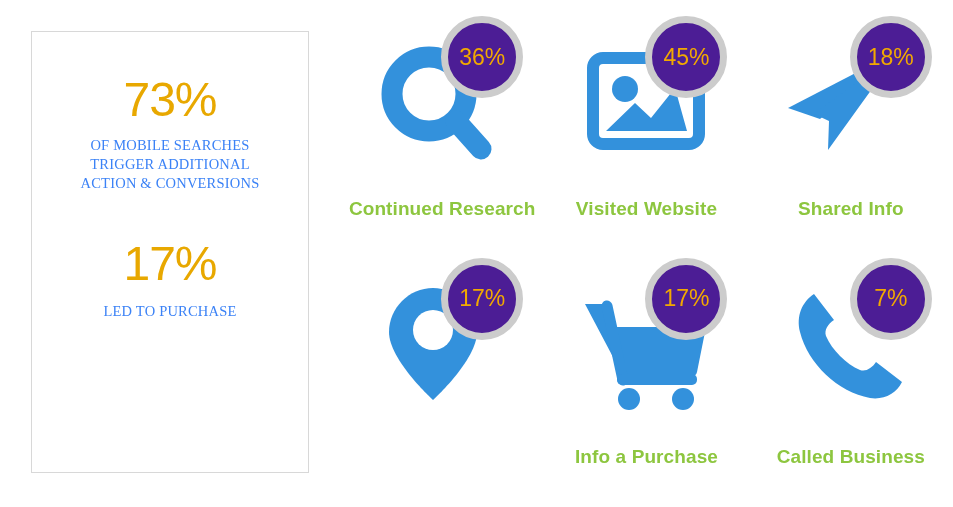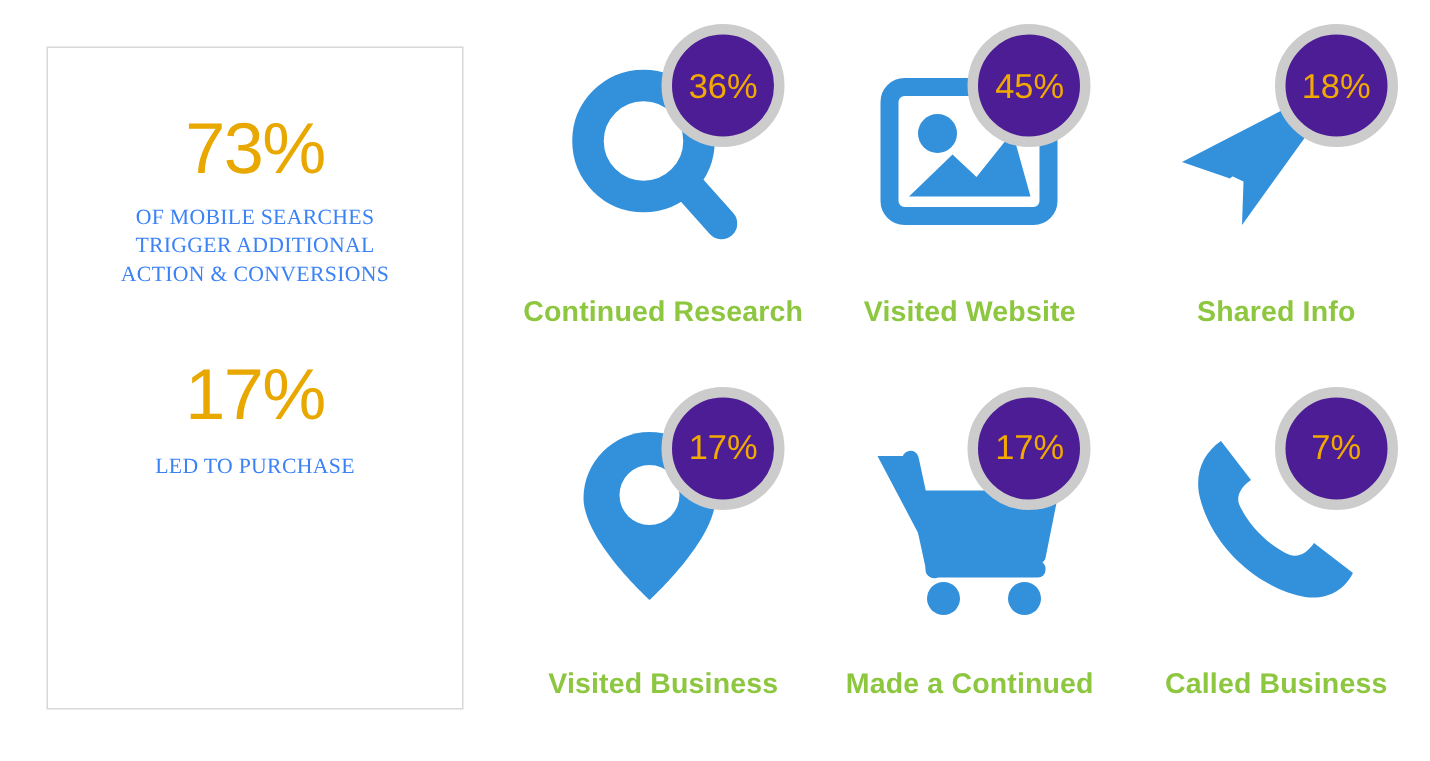--- a/index.html
+++ b/index.html
@@ -179,37 +179,36 @@
     <div class="cell row2">
       <div class="icon-wrap">
         <svg class="icon-art" viewBox="0 0 150 150">
           <path d="M66 20 C42 20 22 40 22 64 C22 92 66 132 66 132 C66 132 110 92 110 64 C110 40 90 20 66 20 Z" fill="#3391DC"></path>
           <circle cx="66" cy="62" r="20" fill="#FFFFFF"></circle>
         </svg>
         <div class="badge">
           <span class="badge-text">17%</span>
         </div>
       </div>
-      <div class="cell-label">Visited Business</div>
     </div>
 
     <div class="cell row2">
       <div class="icon-wrap">
         <svg class="icon-art" viewBox="0 0 150 150">
           <path d="M14 36 h20 a6 6 0 0 1 6 5 l4 18 h86 a4 4 0 0 1 4 5 l-8 40 a5 5 0 0 1 -5 4 H52 Z" fill="#3391DC"></path>
           <path d="M36 38 L52 112" stroke="#3391DC" stroke-width="11" stroke-linecap="round" fill="none"></path>
           <rect x="46" y="106" width="80" height="11" rx="5" fill="#3391DC"></rect>
           <circle cx="58" cy="131" r="11" fill="#3391DC"></circle>
           <circle cx="112" cy="131" r="11" fill="#3391DC"></circle>
         </svg>
         <div class="badge">
           <span class="badge-text">17%</span>
         </div>
       </div>
-      <div class="cell-label">Made a Continued</div>
+      <div class="cell-label">Info a Purchase</div>
     </div>
 
     <div class="cell row2">
       <div class="icon-wrap">
         <svg class="icon-art" viewBox="0 0 150 150">
           <path d="M38 26 C26 34 20 48 24 64 C32 96 62 124 94 130 C108 132 120 126 126 114
                    L100 94 C96 100 90 104 84 102 C70 96 56 82 50 68 C48 62 52 56 58 52 Z" fill="#3391DC"></path>
         </svg>
         <div class="badge">
           <span class="badge-text">7%</span>

